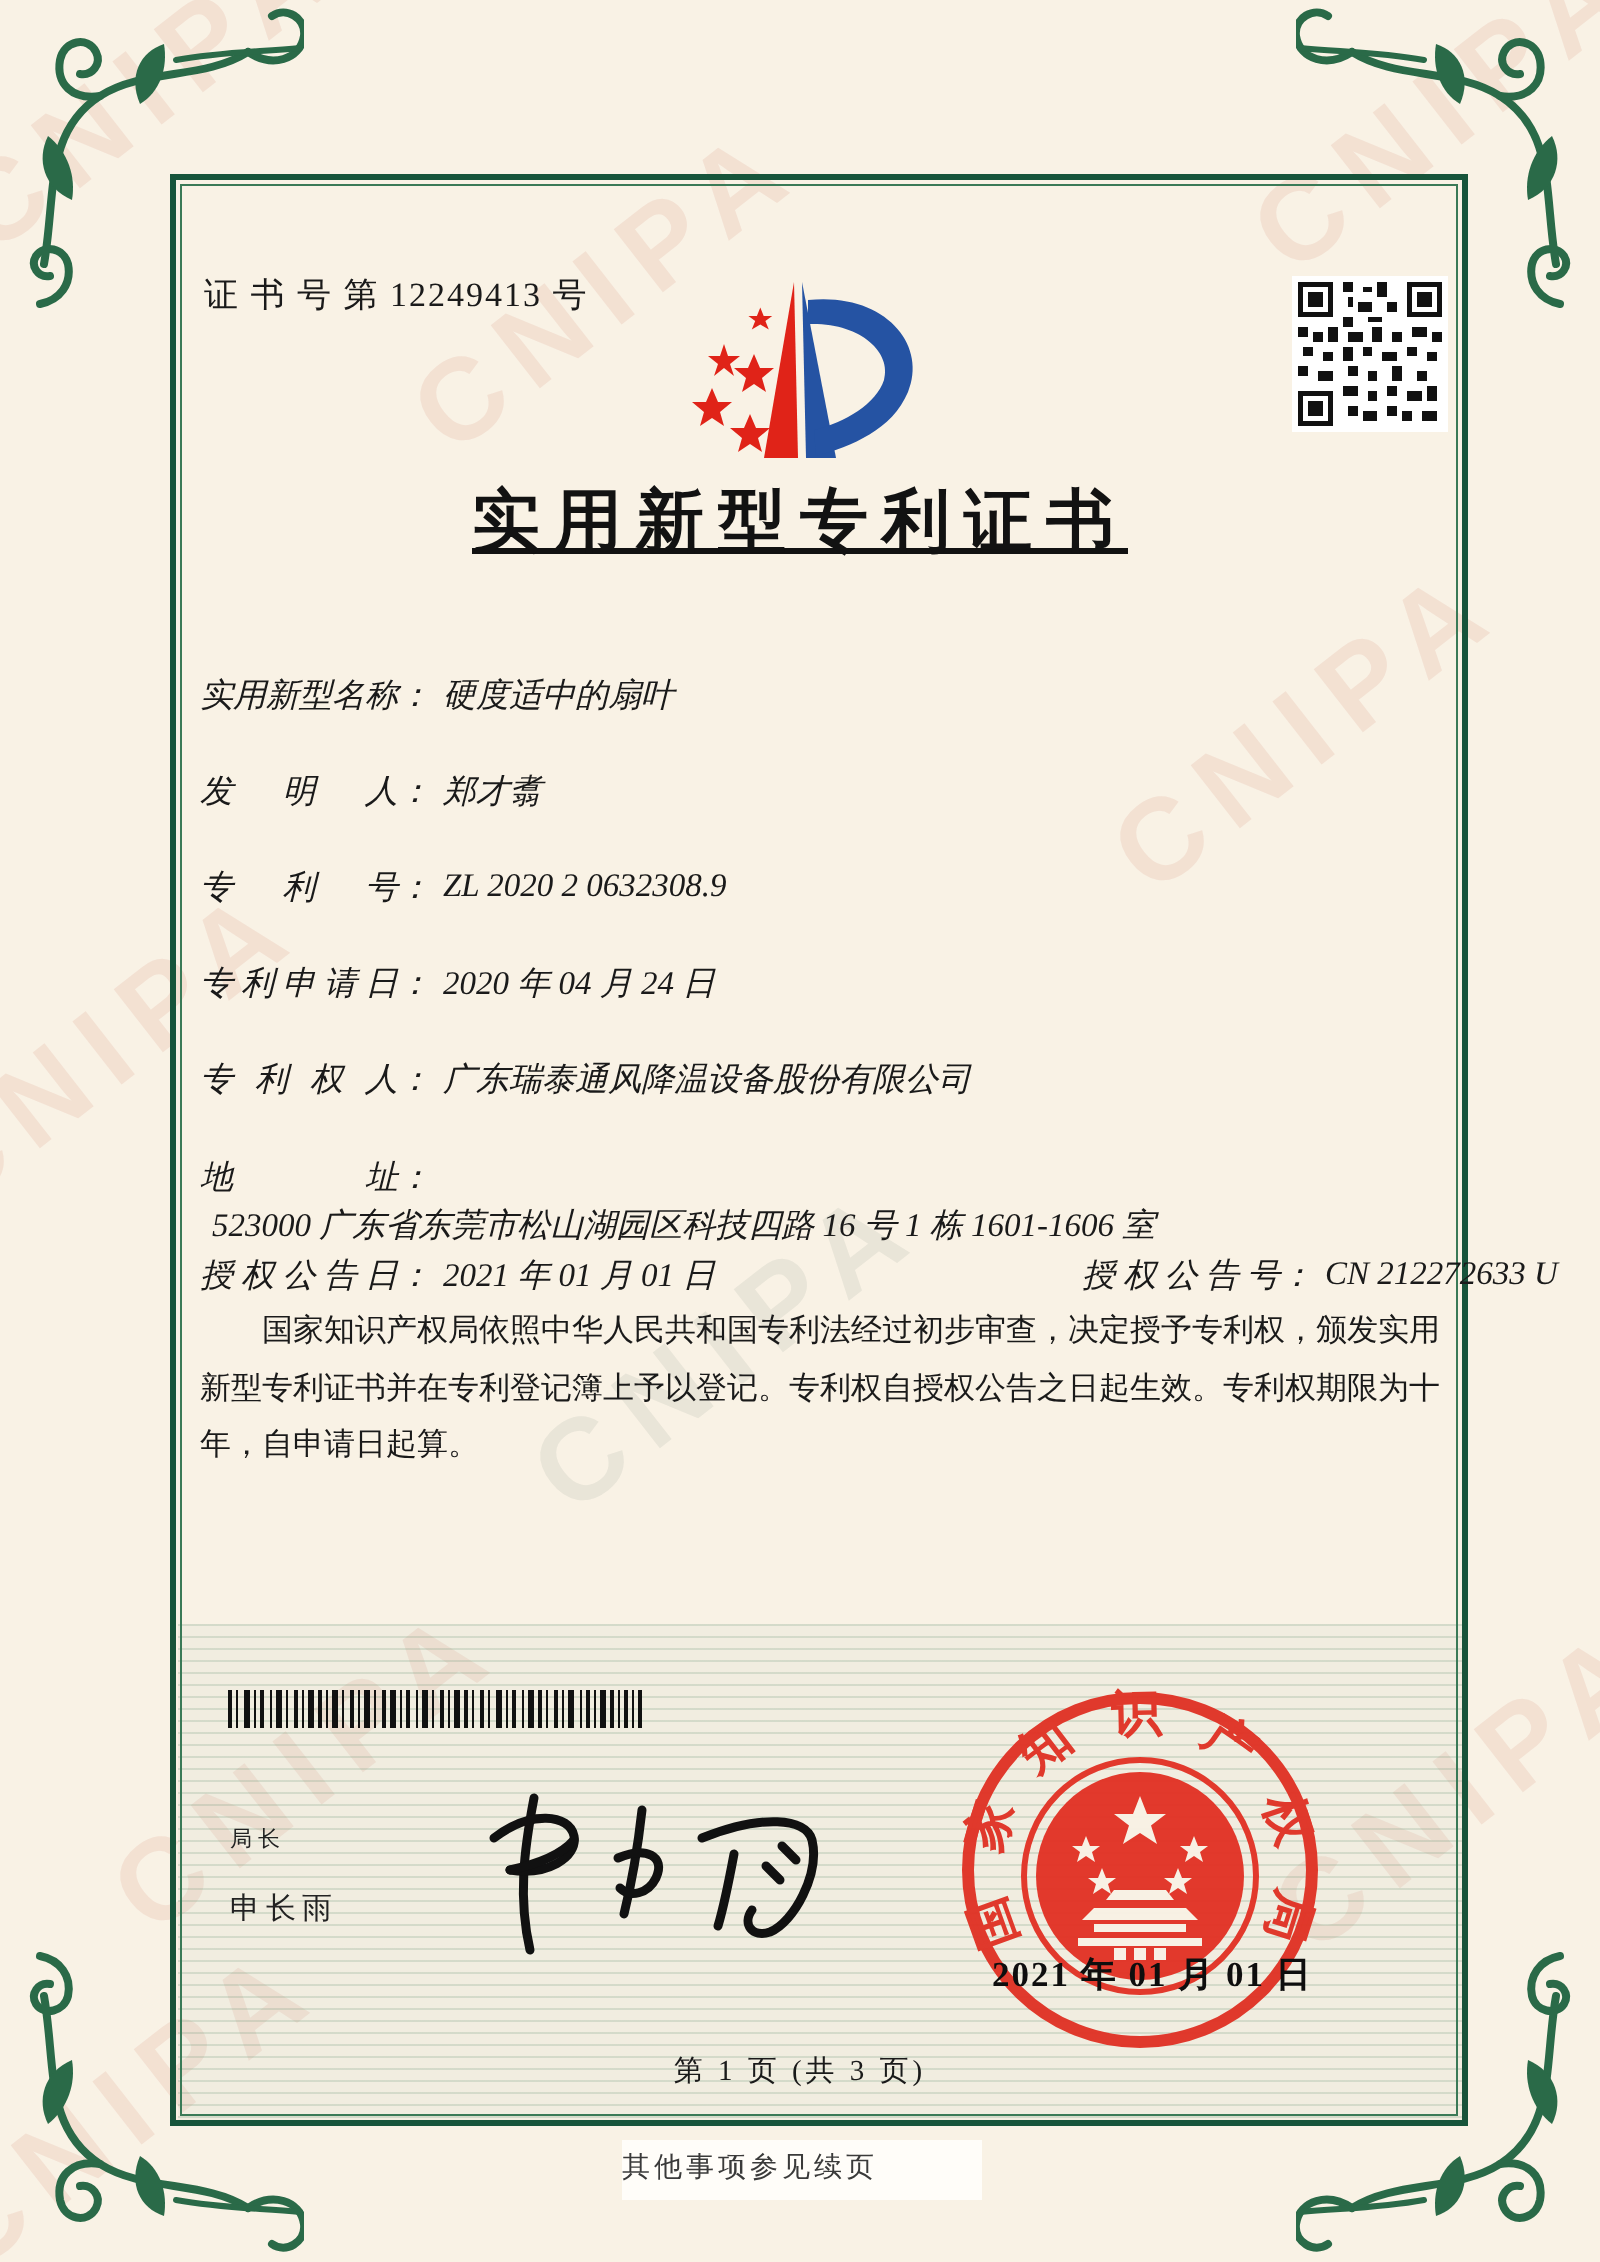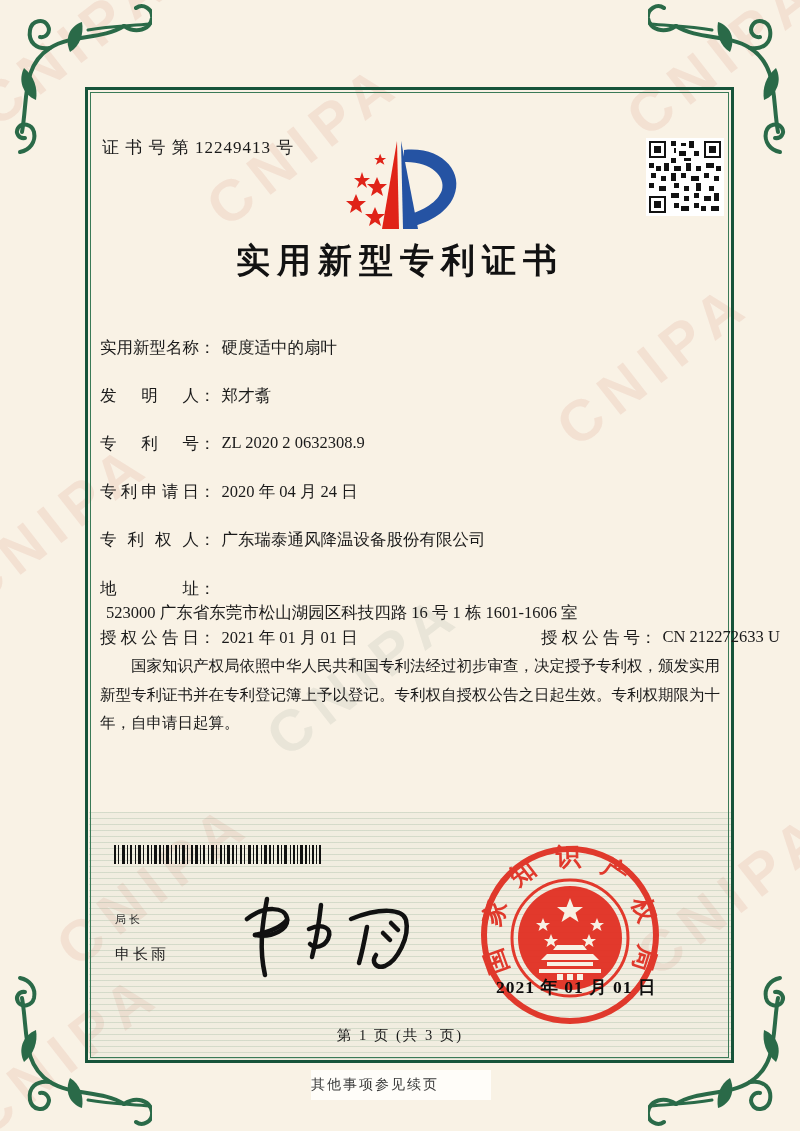--- a/index.html
+++ b/index.html
@@ -66,23 +66,24 @@
   }
 
   .logo{position:absolute;left:330px;top:124px;}
   .qr{position:absolute;left:646px;top:138px;width:72px;height:72px;background:#fff;padding:3px;}
 
   .title{
     position:absolute;left:0;right:0;top:238px;
     text-align:center;
     font-size:34px;font-weight:bold;letter-spacing:7px;
     color:#121212;
-  }
-
-  .frow{position:absolute;left:100px;font-size:16.5px;white-space:nowrap;}
+    text-decoration:underline;
+  }
+
+  .frow{position:absolute;left:100px;font-size:16.5px;white-space:nowrap;font-style:italic;}
   .flabel{
     display:inline-block;width:99px;
     text-align:justify;text-align-last:justify;text-justify:inter-character;
     vertical-align:top;
   }
   .fcolon{vertical-align:top;}
   .fvalue{margin-left:6px;vertical-align:top;}
   .frow.addr{white-space:normal;width:620px;}
   .frow.addr .fvalue{display:inline-block;width:502px;line-height:26px;}
   .grant2{position:absolute;left:441px;top:0;}

